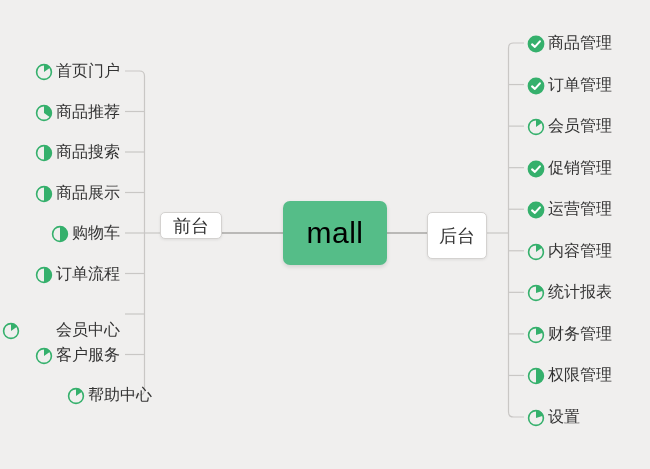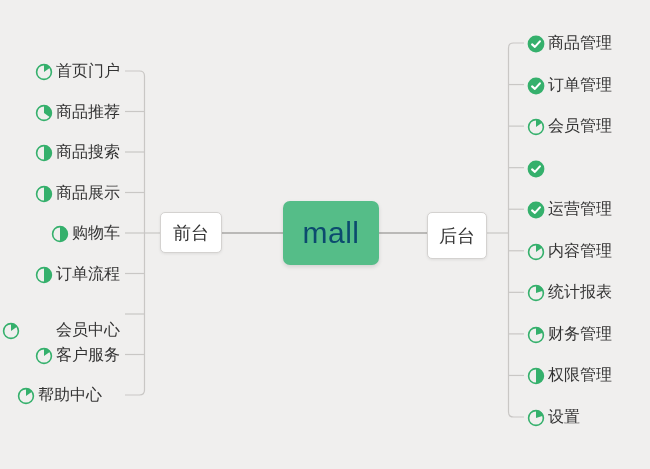--- a/index.html
+++ b/index.html
@@ -12,30 +12,30 @@
     position:relative; width:650px; height:469px;
     background:var(--bg,#f0efee); overflow:hidden;
   }
   svg.connectors { position:absolute; left:0; top:0; width:650px; height:469px; pointer-events:none; }
 
   .node {
     position:absolute; display:flex; align-items:center; justify-content:center;
     box-sizing:border-box; cursor:pointer; user-select:none;
   }
   .root-node {
-    left:283px; top:201px; width:96px; height:64px;
-    background:var(--accent,#55bd88); color:#0c4a6e;
+    left:283px; top:201px; width:104px; height:64px;
+    background:var(--accent,#55bd88); color:#000000;
     font-size:30px; letter-spacing:0.5px;
     border-radius:7px; box-shadow:0 2px 4px rgba(0,0,0,0.12);
   }
   .branch-node {
     background:#ffffff; border:1px solid #d4d2d0; border-radius:5px;
     font-size:18px; color:#333333; box-shadow:0 1px 3px rgba(0,0,0,0.08);
   }
-  #frontend-node { left:160px; top:212px; width:62px; height:41px; }
+  #frontend-node { left:160px; top:212px; width:62px; height:27px; }
   #backend-node  { left:427px; top:212px; width:60px; height:47px; }
 
   .item {
     position:absolute; height:20px;
     display:flex; align-items:flex-end; gap:3px;
     font-size:16px; color:#333333; white-space:nowrap; cursor:pointer;
   }
   .item .icon { display:flex; width:18px; height:18px; align-items:center; justify-content:center; }
   .item .label { line-height:20px; }
 </style>
@@ -146,21 +146,21 @@
       </div>
       <div class="item" style="top: 344.5px; right: 530px;">
         <span class="icon">
           <svg width="18" height="18" viewBox="0 0 18 18">
     <circle cx="9" cy="9" r="7.4" fill="none" stroke="#35b06c" stroke-width="1.6"></circle>
     <path d="M9,9 L9,1.5999999999999996 A7.4,7.4 0 0 1 14.99,4.65 Z" fill="#35b06c"></path>
   </svg>
         </span>
         <span class="label">客户服务</span>
       </div>
-      <div class="item" style="top: 385px; right: 548px;">
+      <div class="item" style="top: 385px; right: 498px;">
         <span class="icon">
           <svg width="18" height="18" viewBox="0 0 18 18">
     <circle cx="9" cy="9" r="7.4" fill="none" stroke="#35b06c" stroke-width="1.6"></circle>
     <path d="M9,9 L9,1.5999999999999996 A7.4,7.4 0 0 1 14.99,4.65 Z" fill="#35b06c"></path>
   </svg>
         </span>
         <span class="label">帮助中心</span>
       </div>
     </div>
   <div id="right-items">
@@ -191,20 +191,21 @@
         </span>
         <span class="label">会员管理</span>
       </div>
       <div class="item" style="top: 157.668px; left: 527px;">
         <span class="icon">
           <svg width="18" height="18" viewBox="0 0 18 18">
     <circle cx="9" cy="9" r="8.4" fill="#35b06c"></circle>
     <polyline points="5.1,9.4 7.9,11.9 12.9,6.4" fill="none" stroke="#ffffff" stroke-width="2.1" stroke-linecap="round" stroke-linejoin="round"></polyline>
   </svg>
         </span>
+        <span class="label">促销管理</span>
       </div>
       <div class="item" style="top: 199.224px; left: 527px;">
         <span class="icon">
           <svg width="18" height="18" viewBox="0 0 18 18">
     <circle cx="9" cy="9" r="8.4" fill="#35b06c"></circle>
     <polyline points="5.1,9.4 7.9,11.9 12.9,6.4" fill="none" stroke="#ffffff" stroke-width="2.1" stroke-linecap="round" stroke-linejoin="round"></polyline>
   </svg>
         </span>
         <span class="label">运营管理</span>
       </div>

